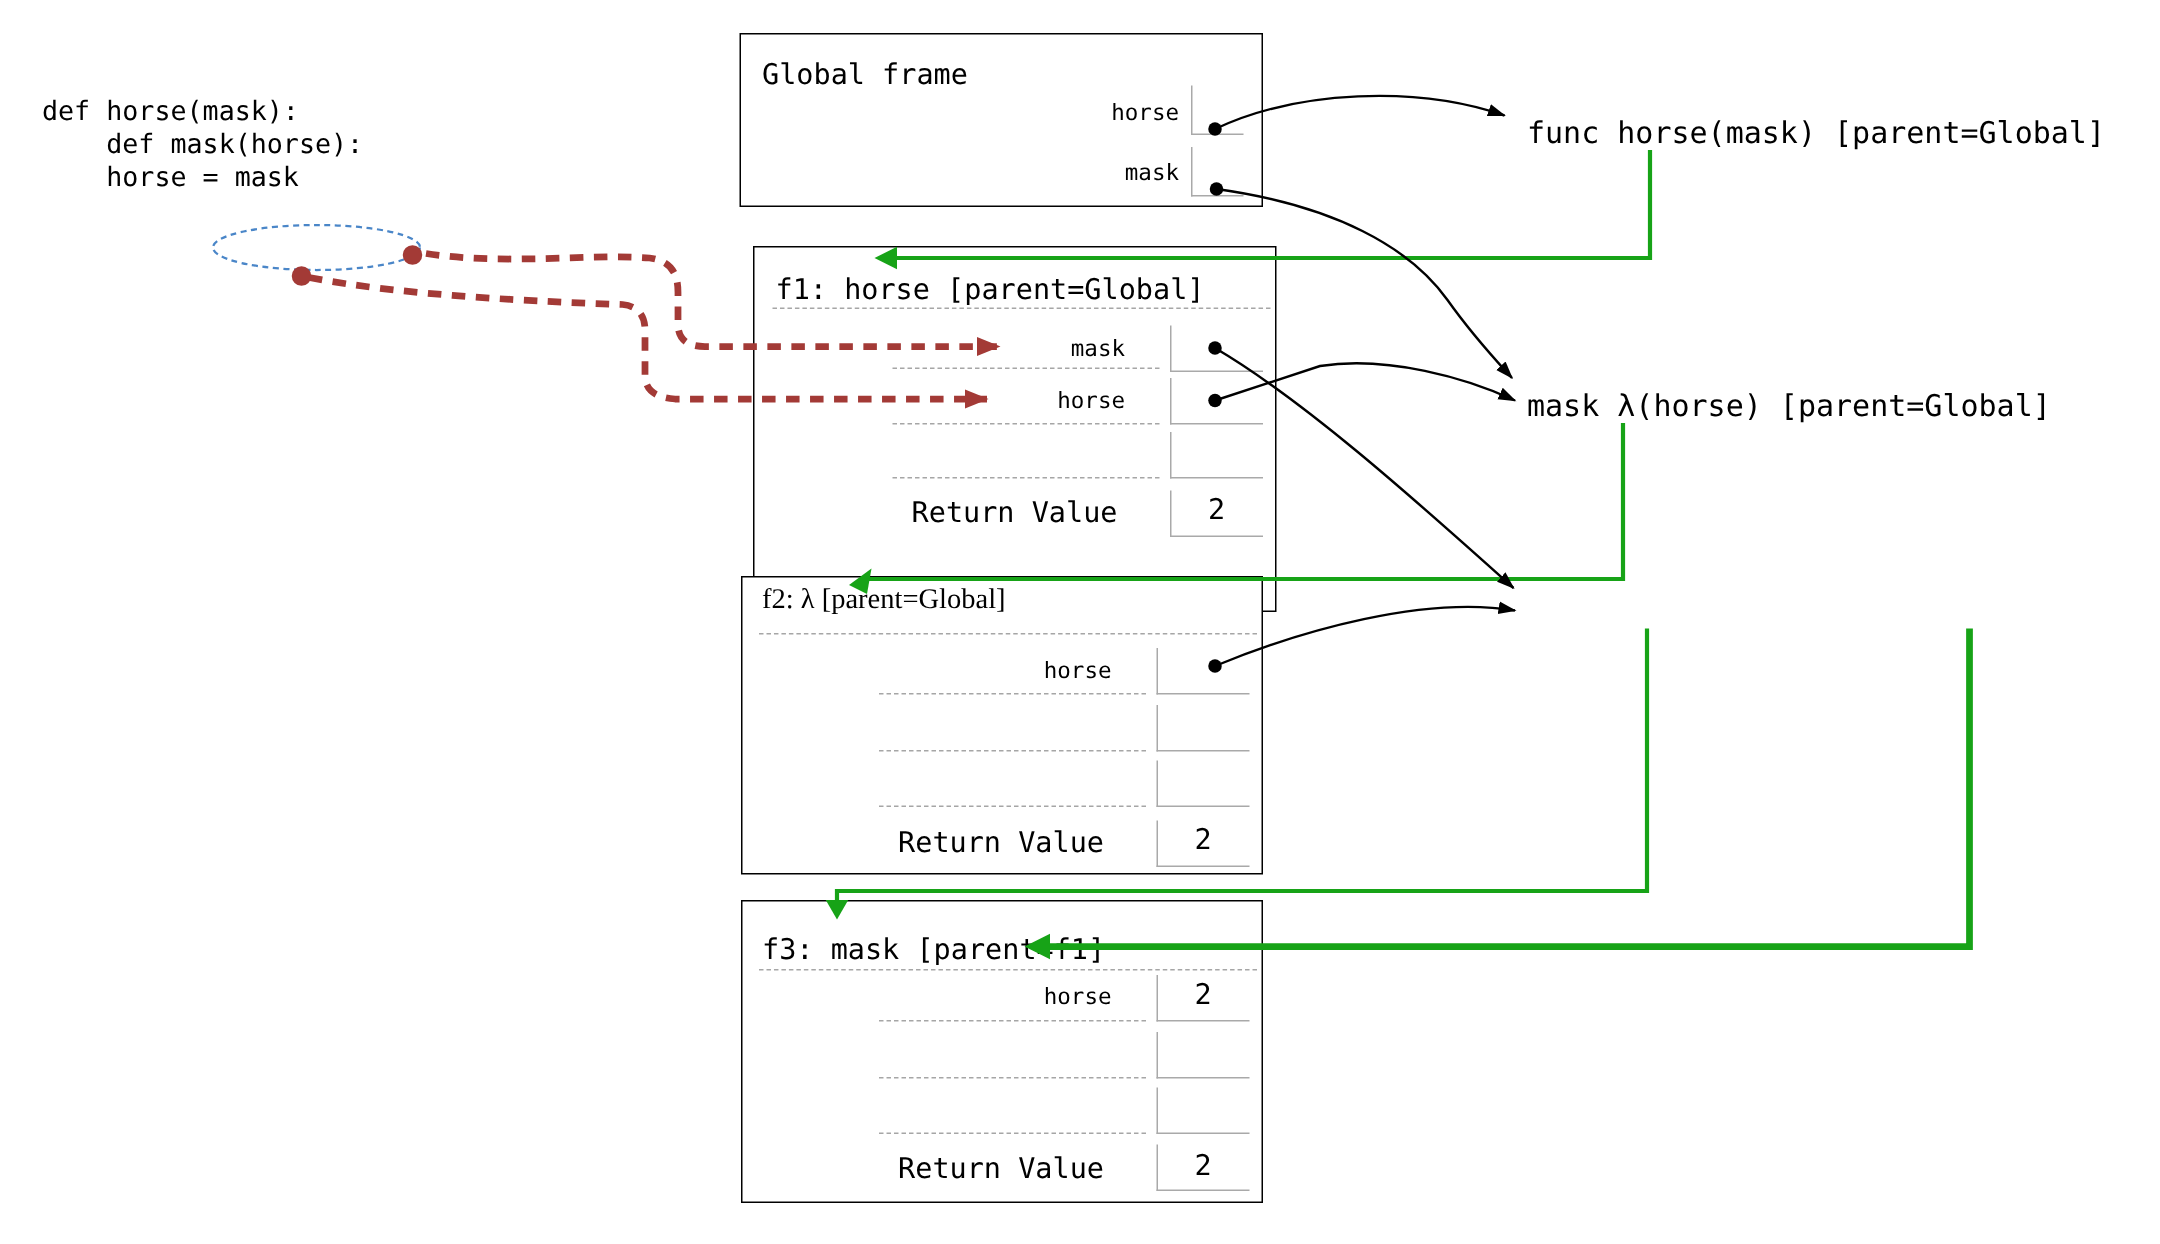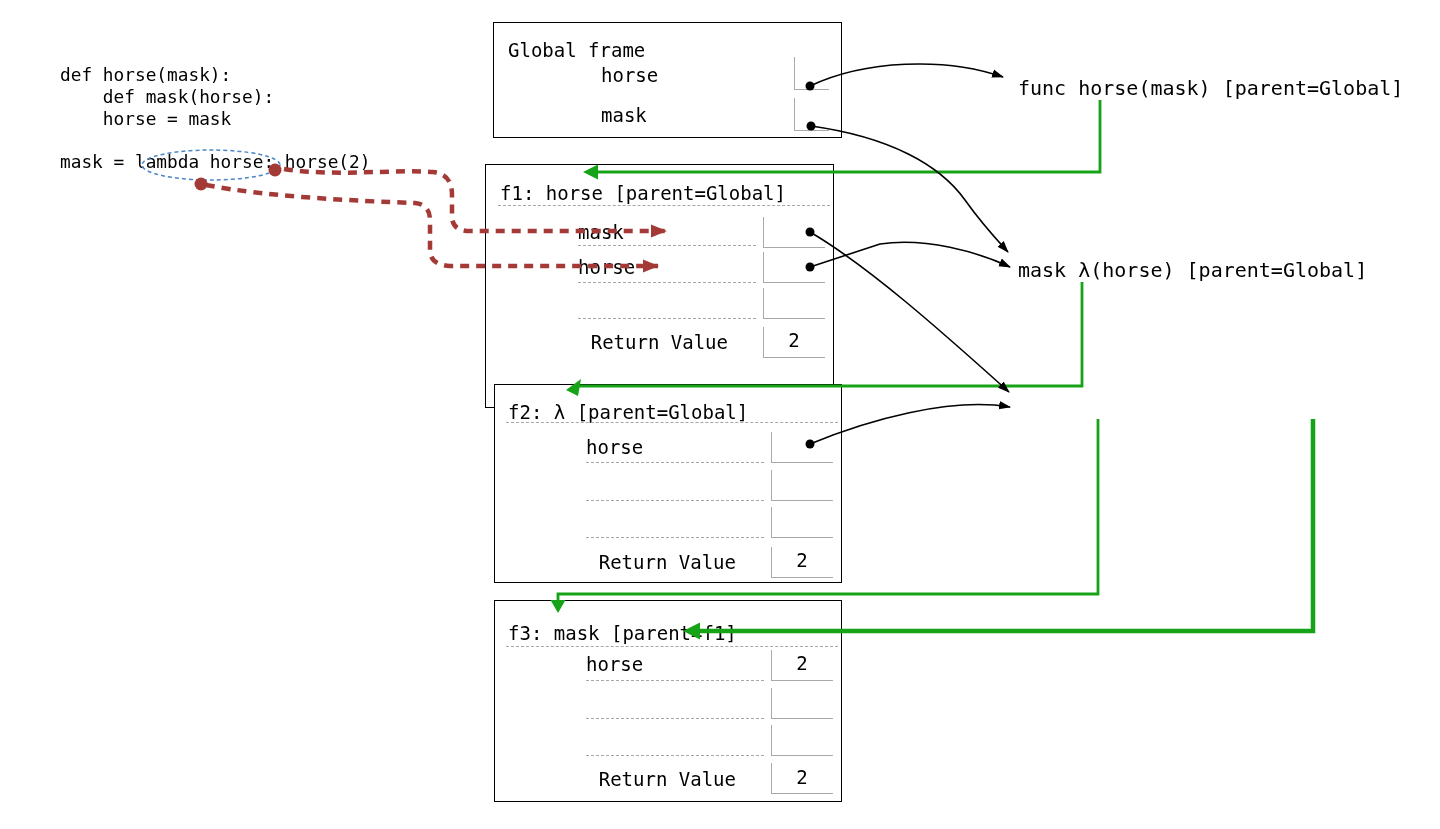--- a/index.html
+++ b/index.html
@@ -1,78 +1,77 @@
 <!DOCTYPE html>
 <html><head>
 <meta charset="utf-8">
 <style>
   html,body{margin:0;padding:0;background:#ffffff;}
   #canvas{position:relative;width:1440px;height:829px;background:#fff;overflow:hidden;
           font-family:"DejaVu Sans Mono","Liberation Mono",monospace;color:#000;}
 
   
-  .code{position:absolute;left:28px;top:64px;font-size:17.8px;margin-left:32px;}
+  .code{position:absolute;left:28px;top:64px;font-size:17.8px;}
   .code-line{white-space:pre;height:21.8px;line-height:21.8px;}
 
   
   .frame{position:absolute;border:1.6px solid #000;background:#fff;box-sizing:border-box;}
   .ftitle{position:absolute;font-size:19px;white-space:pre;}
   .tline{position:absolute;border-bottom:1.2px dashed #a6a6a6;height:0;}
   .rline{position:absolute;border-bottom:1.2px dashed #a6a6a6;height:0;}
-  .vname{position:absolute;font-size:19px;text-align:left;white-space:pre;height:22px;line-height:22px;}
+  .vname{position:absolute;font-size:15px;text-align:right;white-space:pre;height:22px;line-height:22px;}
   .vval{position:absolute;font-size:19px;text-align:center;height:22px;line-height:22px;}
   .slot{position:absolute;border-left:1.5px solid #a9a9a9;border-bottom:1.5px solid #a9a9a9;box-sizing:border-box;}
   .rlabel{position:absolute;font-size:19px;text-align:right;white-space:pre;height:22px;line-height:22px;}
 
   
   .func-label{position:absolute;font-size:20px;white-space:pre;}
 
   
   #overlay{position:absolute;left:0;top:0;width:1440px;height:829px;pointer-events:none;}
 </style>
 </head>
 <body>
 
 <div id="canvas">
 
   <div class="code">
     <div class="code-line">def horse(mask):</div>
     <div class="code-line">    def mask(horse):</div>
     <div class="code-line">    horse = mask</div>
     <div class="code-line"></div>
-    <div class="code-line">mask = lambda horse: horse(2)</div>
     <div class="code-line"></div>
   </div>
 
   <div class="frame" style="left:493px;top:22px;width:349px;height:116px;padding-left:42px;">
     <div class="ftitle" style="left:14px;top:16px;">Global frame</div>
     <div class="vname" style="left:107px;width:185px;top:41px;">horse</div>
     <div class="vname" style="left:107px;width:185px;top:81px;">mask</div>
     <div class="slot" style="left:300px;top:34px;width:35px;height:33px;"></div>
     <div class="slot" style="left:300px;top:75px;width:35px;height:33px;"></div>
   </div>
 
-  <div class="frame" style="left:485px;top:164px;width:349px;height:244px;">
+  <div class="frame" style="left:502px;top:164px;width:349px;height:244px;">
     <div class="ftitle" style="left:14px;top:17px;">f1: horse [parent=Global]</div>
     <div class="tline" style="left:12px;top:40px;width:332px;"></div>
     <div class="vname" style="left:92px;width:155px;top:56px;">mask</div>
     <div class="rline" style="left:92px;top:80px;width:178px;"></div>
     <div class="vname" style="left:92px;width:155px;top:91px;">horse</div>
     <div class="rline" style="left:92px;top:117px;width:178px;"></div>
     <div class="rline" style="left:92px;top:153px;width:178px;"></div>
     <div class="slot" style="left:277px;top:52px;width:62px;height:31px;"></div>
     <div class="slot" style="left:277px;top:87px;width:62px;height:31px;"></div>
     <div class="slot" style="left:277px;top:123px;width:62px;height:31px;"></div>
     <div class="rlabel" style="left:92px;width:150px;top:166px;">Return Value</div>
     <div class="slot" style="left:277px;top:162px;width:62px;height:31px;"></div>
     <div class="vval" style="left:277px;width:62px;top:164px;">2</div>
   </div>
 
   <div class="frame" style="left:494px;top:384px;width:348px;height:199px;">
-    <div class="ftitle" style="left:13px;top:16px;">f2: λ [parent=Global]</div>
+    <div class="ftitle" style="left:13px;top:4px;font-family:Liberation Serif, serif;">f2: λ [parent=Global]</div>
     <div class="tline" style="left:11px;top:37px;width:332px;"></div>
     <div class="vname" style="left:91px;width:155px;top:51px;">horse</div>
     <div class="rline" style="left:91px;top:77px;width:178px;"></div>
     <div class="rline" style="left:91px;top:115px;width:178px;"></div>
     <div class="rline" style="left:91px;top:152px;width:178px;"></div>
     <div class="slot" style="left:276px;top:47px;width:62px;height:31px;"></div>
     <div class="slot" style="left:276px;top:85px;width:62px;height:31px;"></div>
     <div class="slot" style="left:276px;top:122px;width:62px;height:31px;"></div>
     <div class="rlabel" style="left:91px;width:150px;top:166px;">Return Value</div>
     <div class="slot" style="left:276px;top:162px;width:62px;height:31px;"></div>

